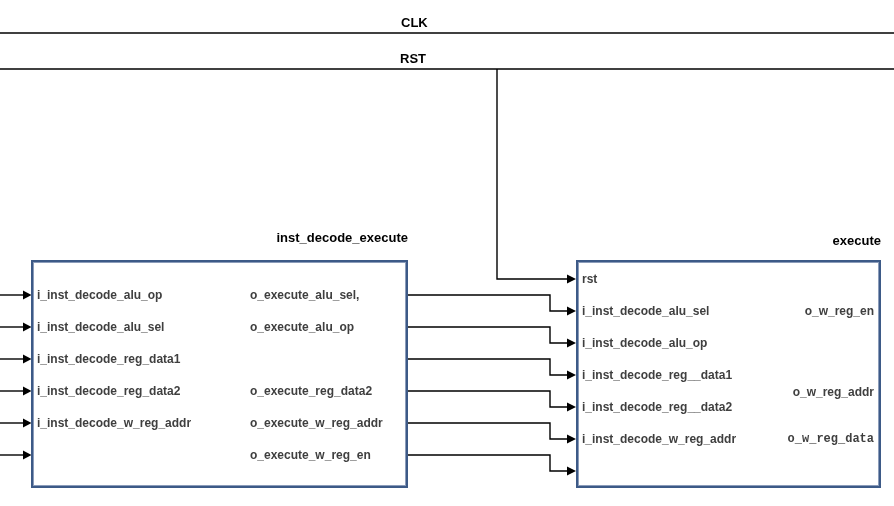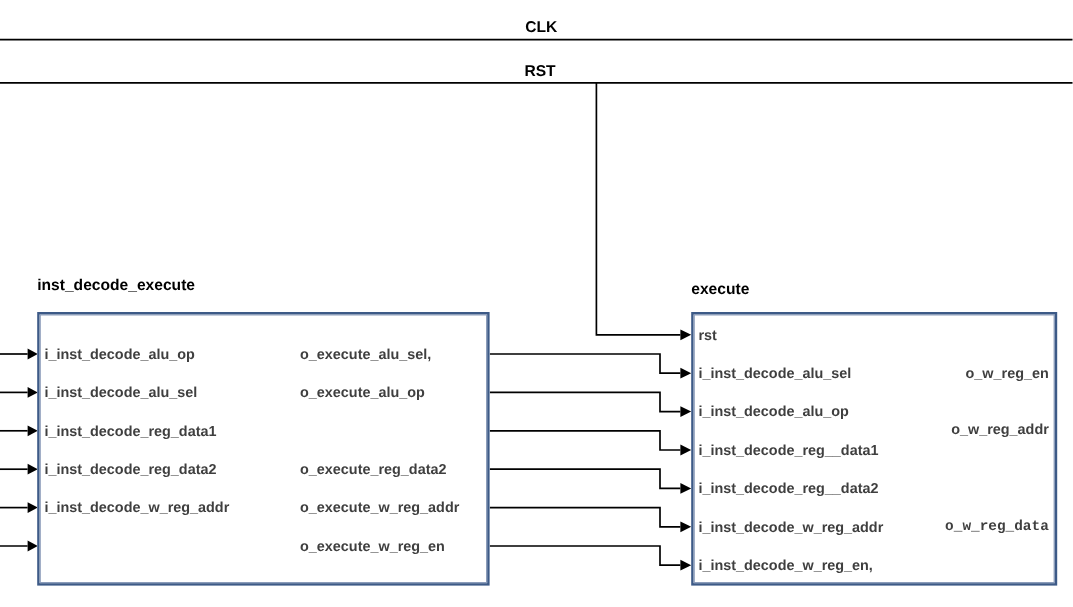--- a/index.html
+++ b/index.html
@@ -14,30 +14,29 @@
   svg.wires {
     position: absolute;
     left: 0; top: 0;
     width: 894px; height: 506px;
   }
   svg.wires path { stroke: #000000; stroke-width: 1.4; fill: none; }
   svg.wires polygon { fill: #000000; stroke: none; }
   .bus-label {
     position: absolute;
     width: 100px;
-    text-align: center;
     font-size: 13px;
     font-weight: bold;
     color: #000000;
     line-height: 15px;
     white-space: nowrap;
   }
   .module-title {
     position: absolute;
-    text-align: left;
+    text-align: right;
     font-size: 13px;
     font-weight: bold;
     color: #000000;
     line-height: 16px;
     white-space: nowrap;
   }
   .module {
     position: absolute;
     box-sizing: border-box;
     border: 2px solid #3d5a87;
@@ -114,20 +113,19 @@
     <span class="port" style="left:217px; top:185px;">o_execute_w_reg_en</span>
   </div>
 
   <div class="module" style="left:576px; top:260px; width:305px; height:228px;">
     <span class="port" style="left:4px; top:9px;">rst</span>
     <span class="port" style="left:4px; top:41px;">i_inst_decode_alu_sel</span>
     <span class="port" style="left:4px; top:73px;">i_inst_decode_alu_op</span>
     <span class="port" style="left:4px; top:105px;">i_inst_decode_reg__data1</span>
     <span class="port" style="left:4px; top:137px;">i_inst_decode_reg__data2</span>
     <span class="port" style="left:4px; top:169px;">i_inst_decode_w_reg_addr</span>
-    <span class="port" style="left:4px; top:201px;">i_inst_decode_w_reg_en,</span>
 
     <span class="port right" style="right:5px; top:41px;">o_w_reg_en</span>
-    <span class="port right" style="right:5px; top:88px;">o_w_reg_addr</span>
+    <span class="port right" style="right:5px; top:122px;">o_w_reg_addr</span>
     <span class="port right" style="right:5px; top:169px;font-family:Liberation Mono, monospace;">o_w_reg_data</span>
   </div>
 
 </div>
 
 </body></html>

